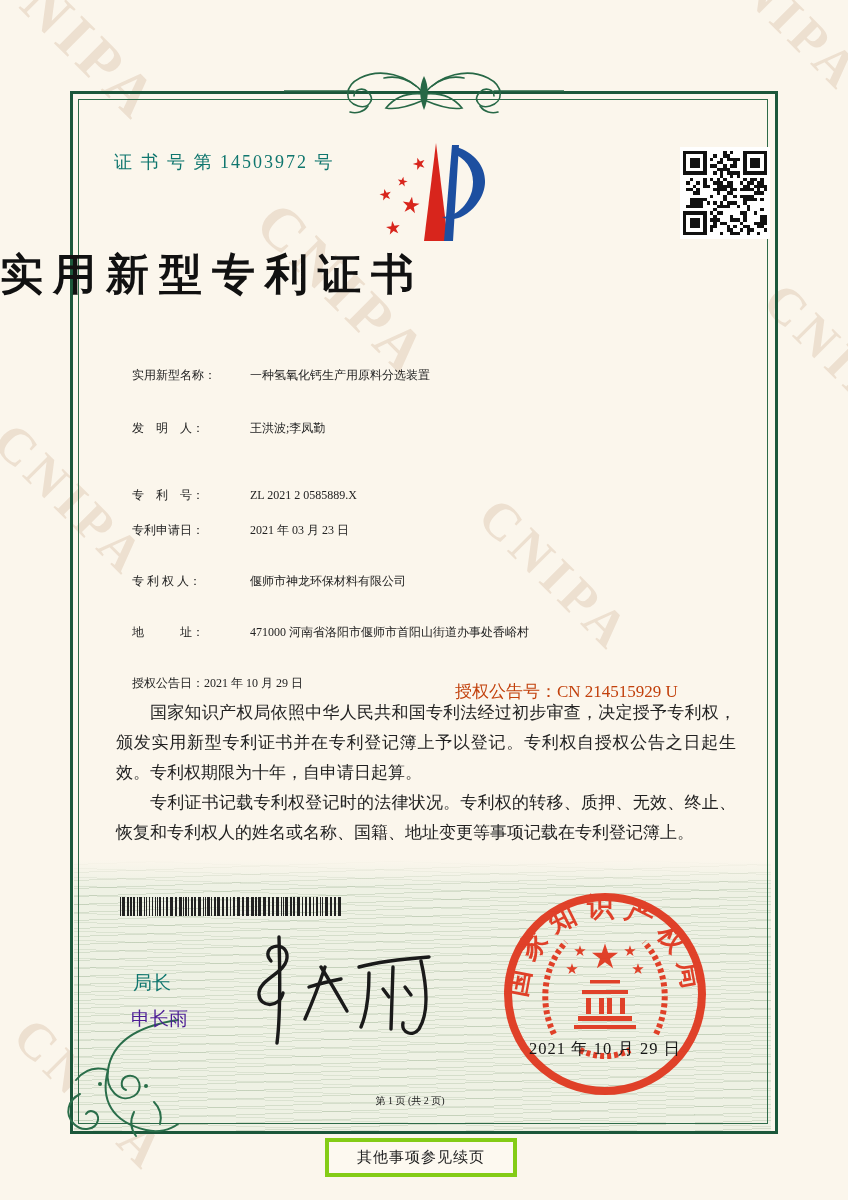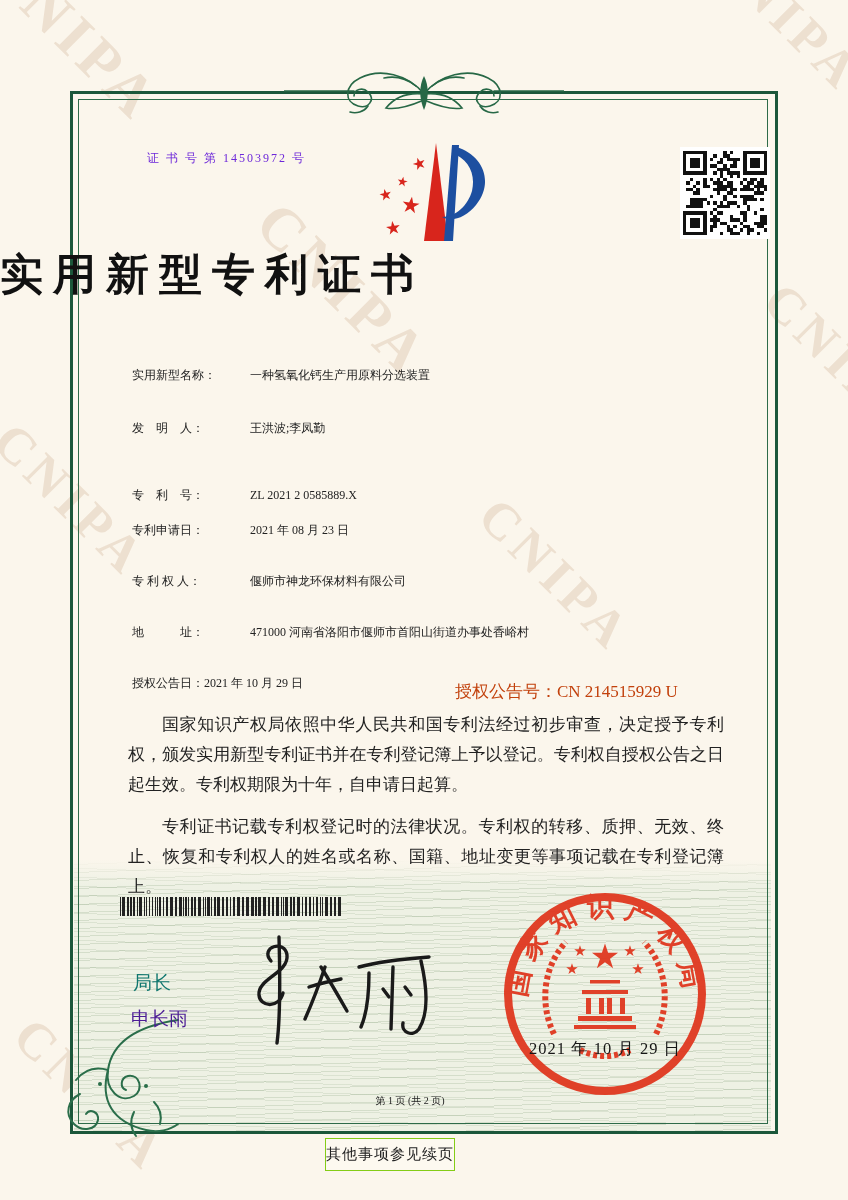--- a/index.html
+++ b/index.html
@@ -15,47 +15,47 @@
           repeating-linear-gradient(178deg, rgba(120,150,110,0.00) 0 4px, rgba(120,150,110,0.22) 4px 5px, rgba(120,150,110,0.00) 5px 8px),
           repeating-linear-gradient(182deg, rgba(120,150,110,0.00) 0 5px, rgba(120,150,110,0.16) 5px 6px, rgba(120,150,110,0.00) 6px 9px);}
   .band::before{content:"";position:absolute;left:0;top:0;width:100%;height:26px;
         background:linear-gradient(#fbf6ec,rgba(251,246,236,0));}
   
   .frame-outer{position:absolute;left:70px;top:91px;width:702px;height:1037px;border:3px solid #1b573a;}
   .frame-inner{position:absolute;left:78px;top:99px;width:688px;height:1023px;border:1px solid #2e6b49;}
   .ornament-top{position:absolute;left:284px;top:58px;width:280px;height:64px;}
   .ornament-corner{position:absolute;left:50px;top:1016px;width:132px;height:126px;}
   
-  .cert-no{position:absolute;left:114px;top:150px;font-size:12px;letter-spacing:2px;color:#6d28d9;margin-left:33px;}
+  .cert-no{position:absolute;left:114px;top:150px;font-size:18px;letter-spacing:2px;color:#0f766e;}
   .logo{position:absolute;left:356px;top:139px;width:136px;height:108px;}
   .qr{position:absolute;left:680px;top:147px;width:84px;height:86px;background:#ffffff;padding:3px;}
   .title{position:absolute;left:0;top:246px;width:848px;
          font-size:43px;font-weight:bold;letter-spacing:10px;color:#111;}
   
   .row{position:absolute;left:120px;font-size:12px;white-space:pre;color:#222;}
   .row .lbl{display:inline-block;min-width:118px;}
   .row .val{color:#222;}
   .r1{top:352px}.r2{top:405px}.r3{top:472px}.r4{top:507px}.r5{top:558px}.r6{top:609px}.r7{top:660px}
   .r7b{position:absolute;left:438px;top:660px;font-size:17px;white-space:pre;color:#c2410c;}
   
   .paras{position:absolute;left:116px;top:698px;width:620px;font-size:17px;line-height:30px;
          text-align:justify;color:#222;}
-  .paras p{margin:12px;text-indent:2em;}
+  .paras p{margin:0;text-indent:2em;}
   
   .barcode{position:absolute;left:120px;top:897px;width:222px;height:19px;}
   .officer-title{position:absolute;left:133px;top:970px;font-size:19px;
                  font-family:"Liberation Sans","DejaVu Sans",sans-serif;color:#0f766e;}
   .officer-name{position:absolute;left:131px;top:1006px;font-size:19px;
                 font-family:"Liberation Sans","DejaVu Sans",sans-serif;color:#4c1d95;}
   .signature{position:absolute;left:233px;top:933px;width:218px;height:118px;}
   .seal{position:absolute;left:496px;top:886px;width:218px;height:218px;opacity:.95;}
   .seal-date{position:absolute;left:496px;top:1038px;width:218px;text-align:center;
              font-size:16.5px;letter-spacing:1px;color:#161616;}
   .page-number{position:absolute;left:0;top:1094px;width:820px;text-align:center;font-size:10px;color:#222;}
-  .footer-box{position:absolute;left:325px;top:1138px;padding:6px 0;border:1px solid #84cc16;
+  .footer-box{position:absolute;left:325px;top:1138px;padding:6px 28px;border:4px solid #84cc16;
               background:#fdf9f0;font-size:15px;color:#222;letter-spacing:1px;}
 </style>
 </head>
 <body>
 
 <div class="page">
 
   <div class="wm big" style="left:-35px;top:0px">CNIPA</div>
   <div class="wm" style="left:690px;top:-15px">CNIPA</div>
   <div class="wm big" style="left:235px;top:255px">CNIPA</div>
@@ -399,21 +399,21 @@
   <div class="row r1">
     <span class="lbl">实用新型名称：</span><span class="val">一种氢氧化钙生产用原料分选装置</span>
   </div>
   <div class="row r2">
     <span class="lbl">发　明　人：</span><span class="val">王洪波;李凤勤</span>
   </div>
   <div class="row r3">
     <span class="lbl">专　利　号：</span><span class="val">ZL 2021 2 0585889.X</span>
   </div>
   <div class="row r4">
-    <span class="lbl">专利申请日：</span><span class="val">2021 年 08 月 23 日</span>
+    <span class="lbl">专利申请日：</span><span class="val">2021 年 03 月 23 日</span>
   </div>
   <div class="row r5">
     <span class="lbl">专 利 权 人：</span><span class="val">偃师市神龙环保材料有限公司</span>
   </div>
   <div class="row r6">
     <span class="lbl">地　　　址：</span><span class="val">471000 河南省洛阳市偃师市首阳山街道办事处香峪村</span>
   </div>
   <div class="row r7">
     <span class="lbl" style="min-width:0">授权公告日：</span><span class="val">2021 年 10 月 29 日</span>
   </div>

